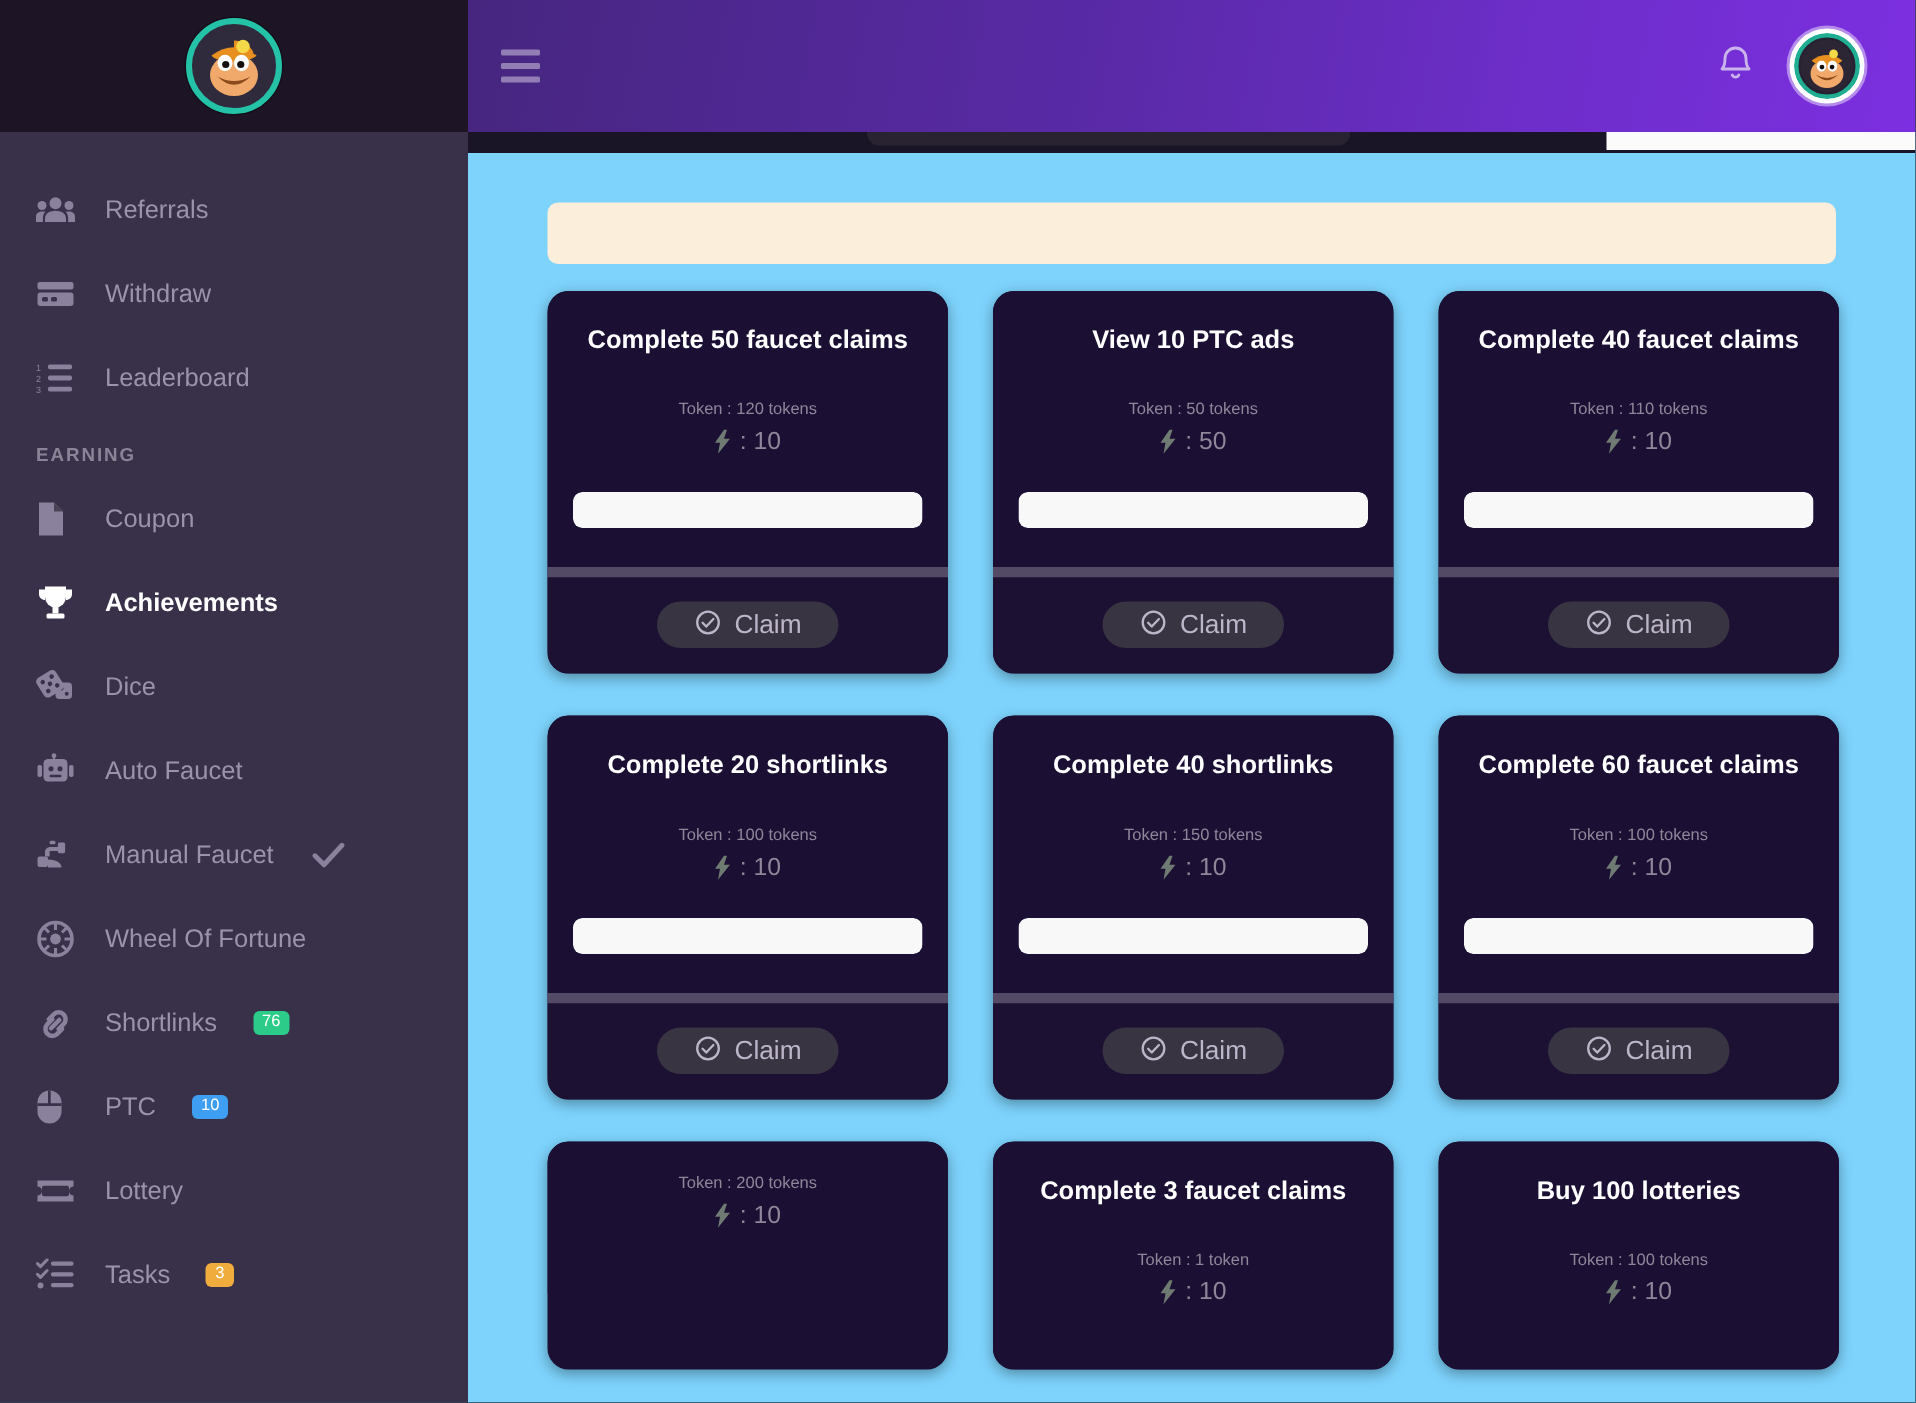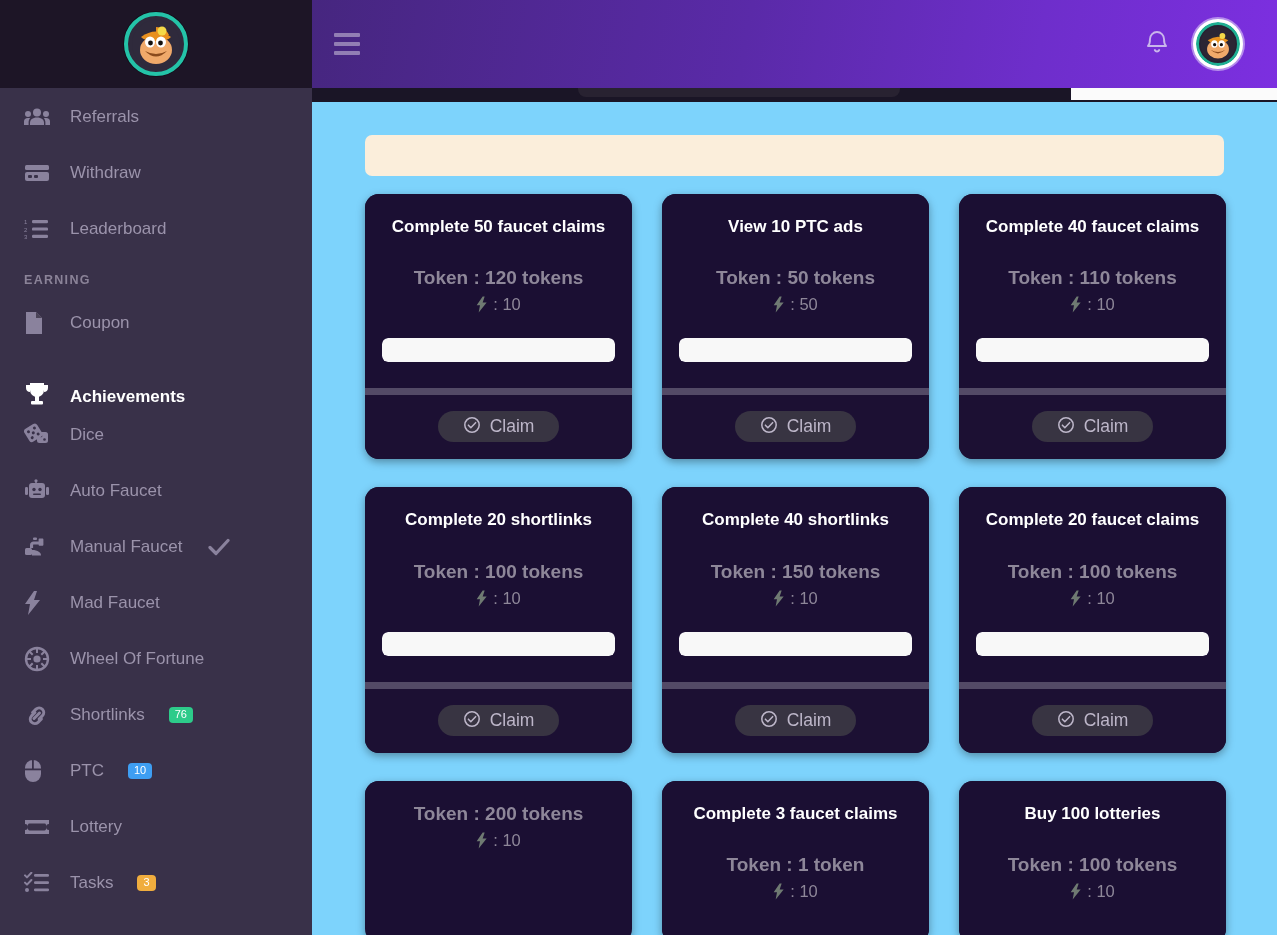--- a/index.html
+++ b/index.html
@@ -25,38 +25,38 @@
     display: flex; align-items: center; justify-content: center;
   }
   .logo-badge {
     width: 64px; height: 64px; border-radius: 50%;
     background: #2f2a3c;
     border: 4px solid #24c3a8;
     display: flex; align-items: center; justify-content: center;
     overflow: hidden;
     box-shadow: 0 0 0 1px rgba(0,0,0,.3);
   }
-  .nav { padding-top: 1px; }
+  .nav { padding-top: 24px; }
   .nav-item {
     display: flex; align-items: center;
     gap: 16px;
     height: 56px;
     padding: 0 24px;
     color: #9b93ab;
     font-size: 17px;
     cursor: pointer;
     white-space: nowrap;
   }
   .nav-item .ic {
     width: 30px; height: 26px;
     display: flex; align-items: center; justify-content: flex-start;
     flex: none;
     color: #8a829d;
   }
-  .nav-item.active { color: #ffffff; font-weight: bold; align-items: flex-end; }
+  .nav-item.active { color: #ffffff; font-weight: bold; }
   .nav-item.active .ic { color: #ffffff; }
   .nav-section {
     padding: 16px 24px 8px 24px;
     font-size: 12.5px;
     letter-spacing: 1.3px;
     color: #8b8398;
     font-weight: bold;
   }
   .badge {
     display: inline-block;
@@ -150,23 +150,22 @@
   }
   .card-title {
     color: #ffffff;
     font-size: 17px;
     font-weight: bold;
     line-height: 1.25;
     margin-bottom: 30px;
   }
   .card-token {
     color: #8e8799;
-    font-size: 19px;
+    font-size: 11px;
     margin-bottom: 6px;
-    font-weight: bold;
   }
   .card-energy {
     color: #8e8799;
     font-size: 16.5px;
     display: flex; align-items: center; justify-content: center; gap: 5px;
     margin-bottom: 24px;
   }
   .card-energy .bolt { color: #6f7a72; display: inline-flex; }
   .progress-track {
     height: 24px;
@@ -331,28 +330,20 @@
             </svg>
         </span>
         <span>Manual Faucet</span>
         <span class="check-mark">
           <svg width="22" height="18" viewBox="0 0 22 18" fill="none" stroke="currentColor" stroke-width="3.2" stroke-linecap="round" stroke-linejoin="round">
               <path d="M2 9.5 L8 15.5 L20 2.5"></path>
             </svg>
         </span>
       </div>
 
-      <div class="nav-item">
-        <span class="ic">
-          <svg width="18" height="24" viewBox="0 0 18 24" fill="currentColor">
-              <path d="M10 0 L1 13h5l-2 11 12-15h-6l3-9z"></path>
-            </svg>
-        </span>
-        <span>Mad Faucet</span>
-      </div>
 
       <div class="nav-item">
         <span class="ic">
           <svg width="26" height="26" viewBox="0 0 26 26" fill="currentColor">
               <circle cx="13" cy="13" r="11" fill="none" stroke="currentColor" stroke-width="2.4"></circle>
               <circle cx="13" cy="13" r="3.6"></circle>
               <g stroke="currentColor" stroke-width="2">
                 <path d="M13 2v5M13 19v5M2 13h5M19 13h5M5.2 5.2l3.5 3.5M17.3 17.3l3.5 3.5M20.8 5.2l-3.5 3.5M8.7 17.3l-3.5 3.5"></path>
               </g>
             </svg>
@@ -597,21 +588,21 @@
                   <path d="M6 10.2 L8.7 13 L14 7.4" stroke-linecap="round" stroke-linejoin="round"></path>
                 </svg>
               </span>
             <span>Claim</span>
           </button>
         </div>
       </div>
 
       <div class="card">
         <div class="card-body">
-          <div class="card-title">Complete 20 faucet claims</div>
+          <div class="card-title">Complete 60 faucet claims</div>
           <div class="card-token">Token : 100 tokens</div>
           <div class="card-energy">
             <span class="bolt">
                 <svg width="12" height="17" viewBox="0 0 18 24" fill="currentColor">
                   <path d="M10 0 L1 13h5l-2 11 12-15h-6l3-9z"></path>
                 </svg>
               </span>
             <span>: 10</span>
           </div>
           <div class="progress-track">

